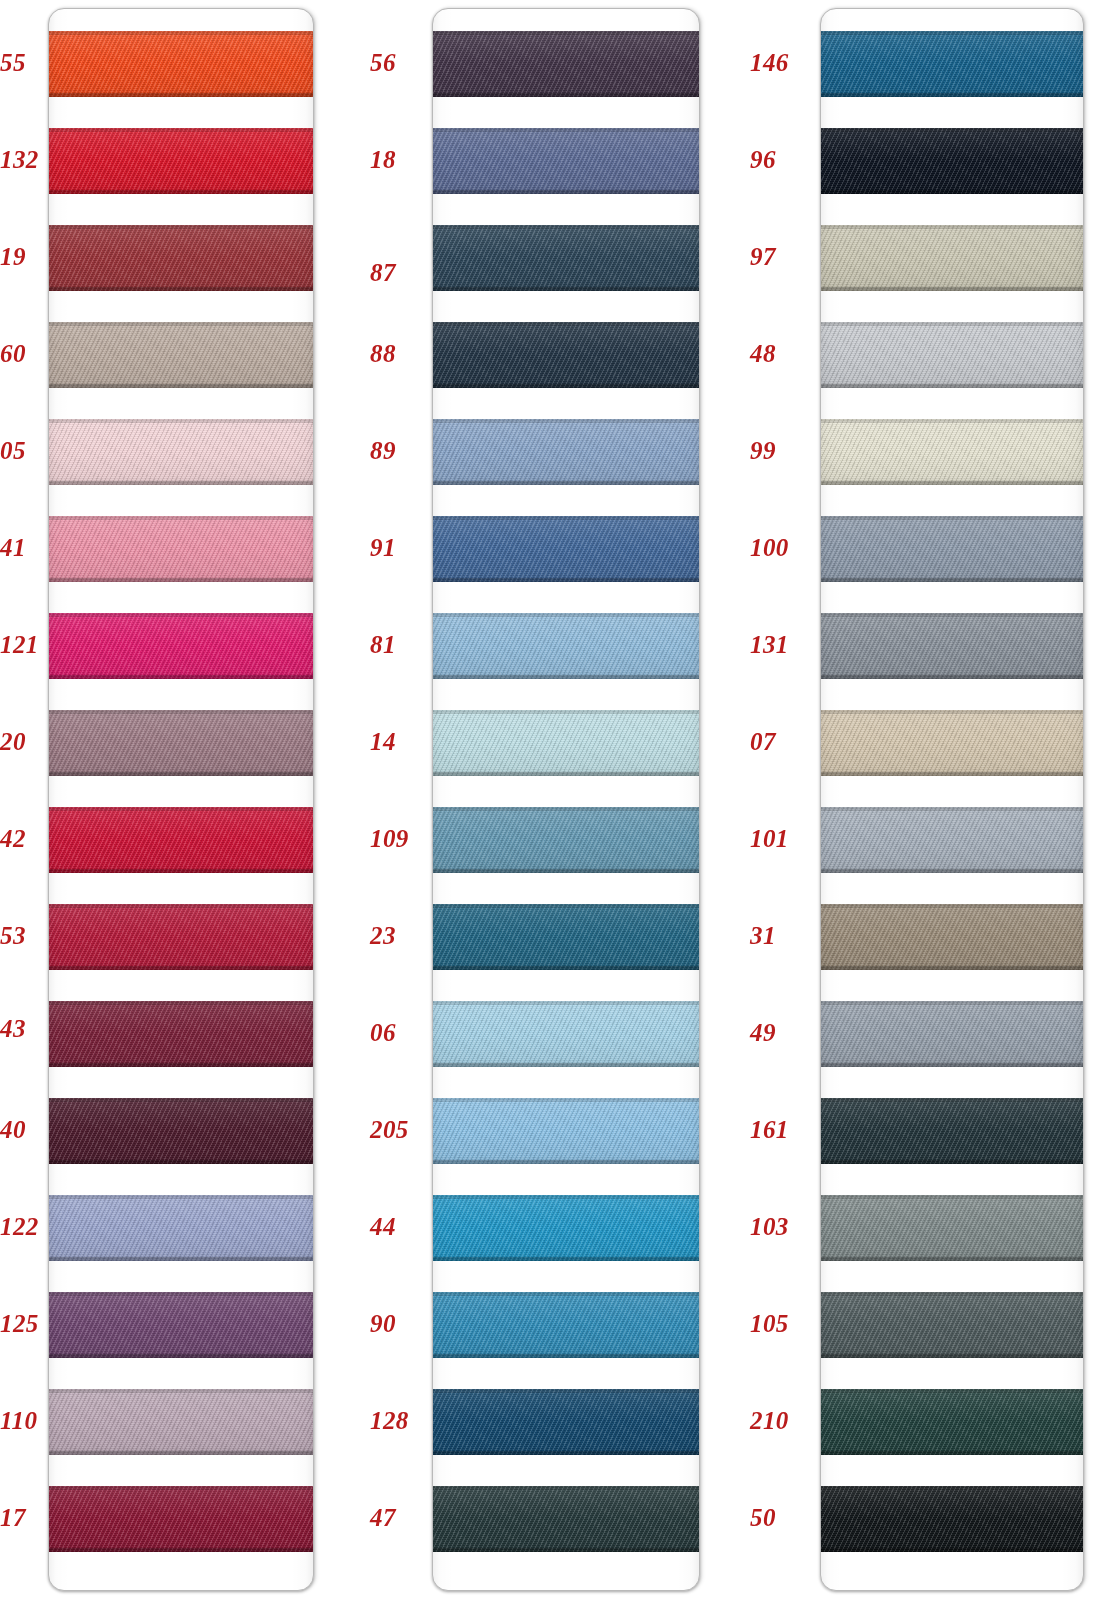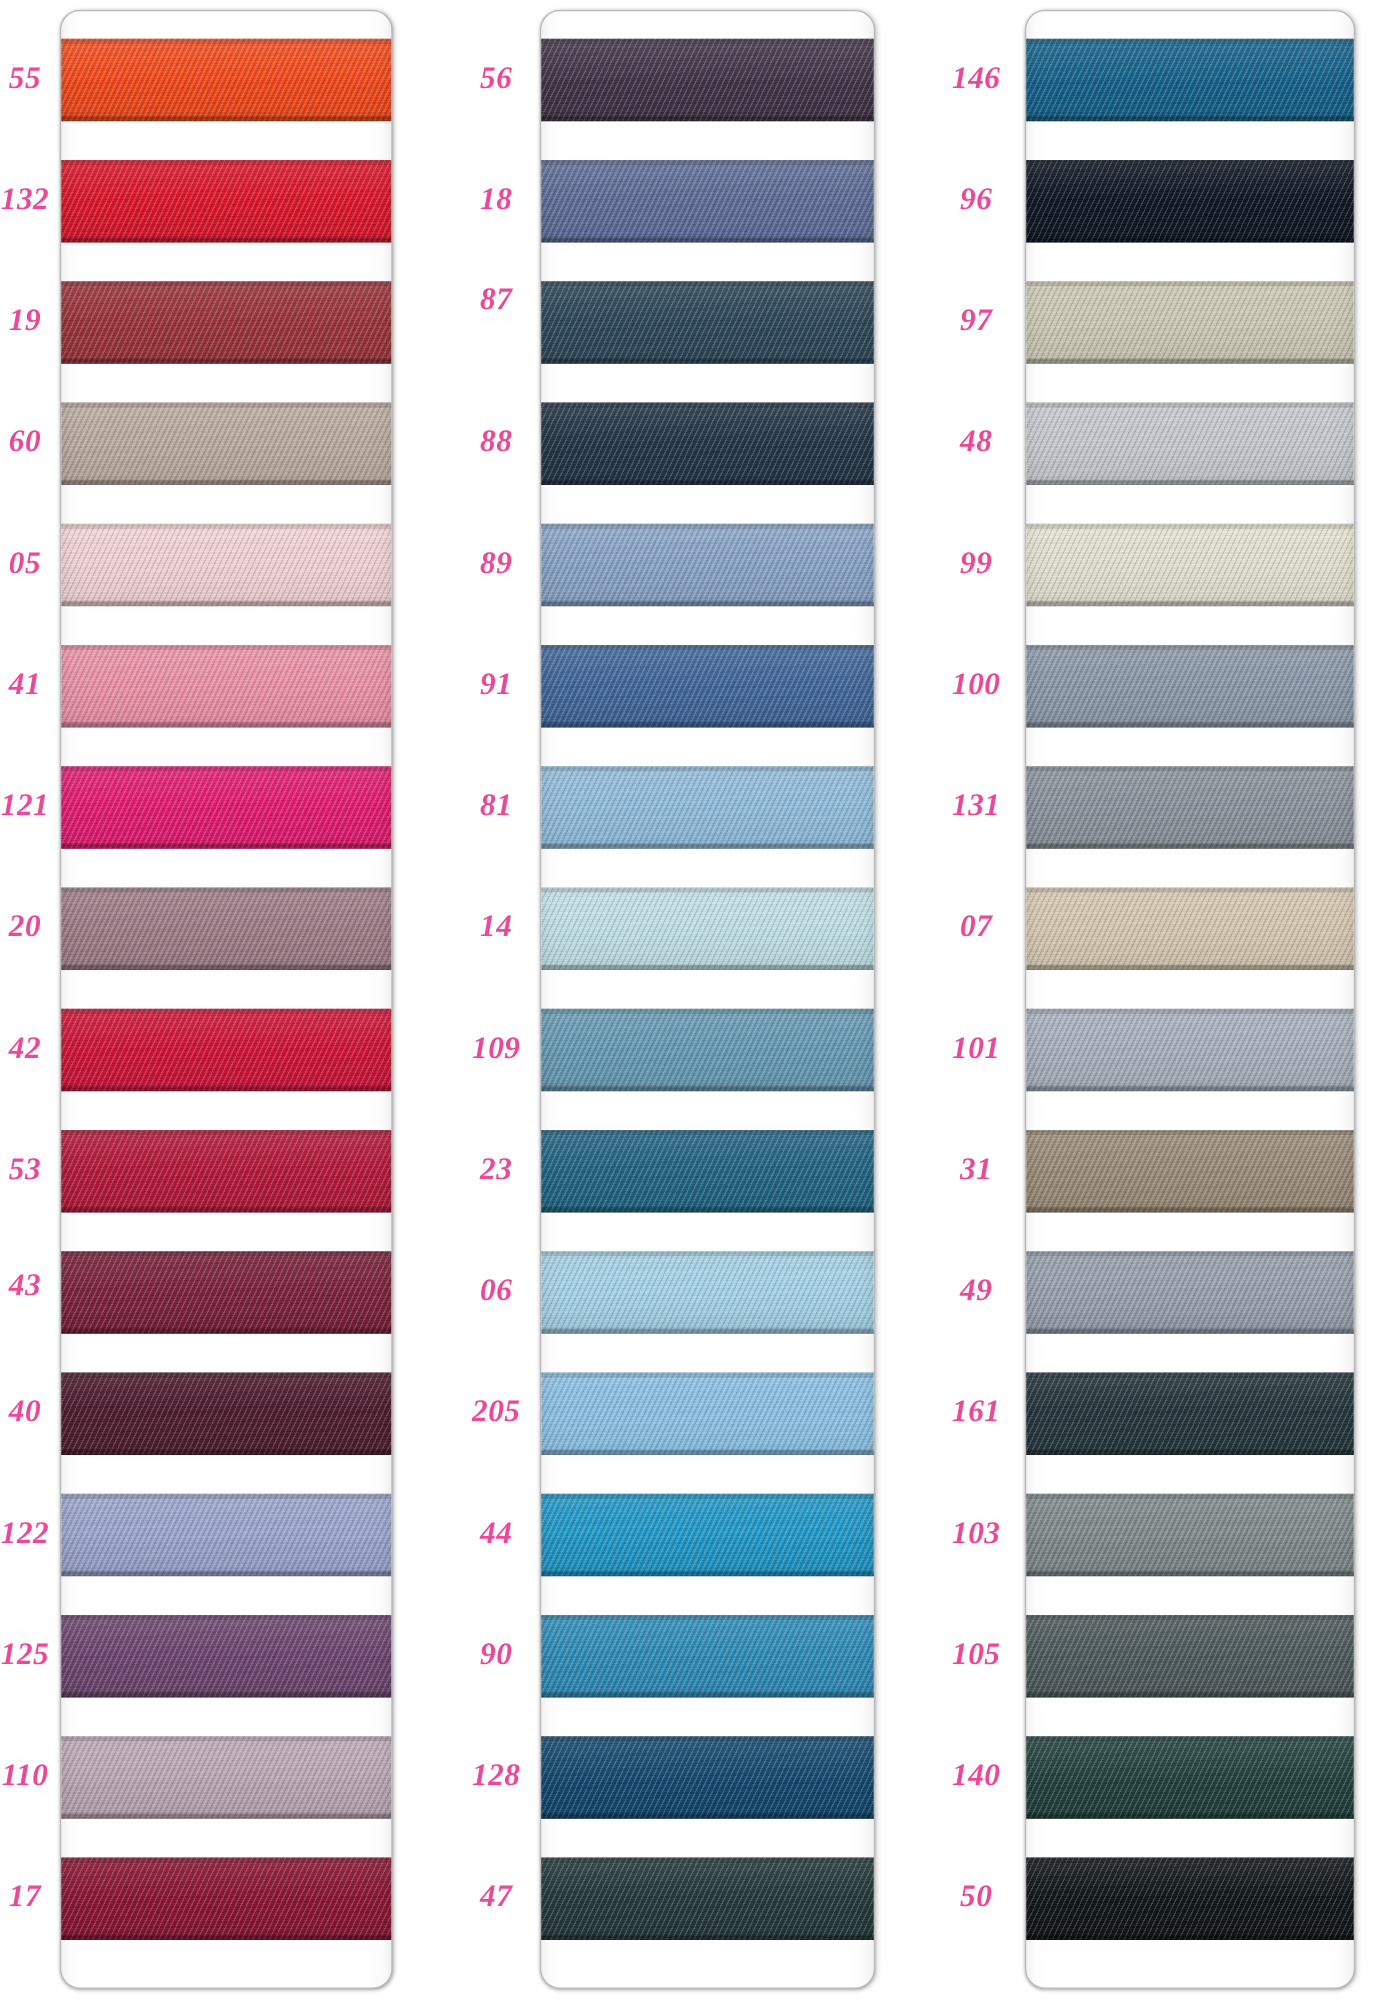--- a/index.html
+++ b/index.html
@@ -113,25 +113,25 @@
       rgba(255,255,255,0.00) 50%,
       rgba(0,0,0,0.045) 88%,
       rgba(0,0,0,0.13) 100%);
   }
 
   
   .label {
     position: absolute;
     height: 66px;
     line-height: 66px;
-    text-align: center;
+    text-align: left;
     font-style: italic;
     font-weight: bold;
     font-size: 25px;
-    color: #ec4899;
+    color: #b91c1c;
     letter-spacing: 0.4px;
     white-space: nowrap;
   }
   .col-0 .label { left: 0px;   width: 40px; }
   .col-1 .label { left: 0px;   width: 54px; }
   .col-2 .label { left: 0px;   width: 62px; }
 </style>
 </head>
 <body>
 
@@ -249,21 +249,21 @@
           <div class="fabric"></div>
           <div class="edge-t"></div>
           <div class="edge-b"></div>
           <div class="sheen"></div>
         </div>
       </div>
     </div>
     <div class="column col-1">
       <div class="label" style="top: 30px;">56</div>
       <div class="label" style="top: 127px;">18</div>
-      <div class="label" style="top: 207px;">87</div>
+      <div class="label" style="top: 240px;">87</div>
       <div class="label" style="top: 321px;">88</div>
       <div class="label" style="top: 418px;">89</div>
       <div class="label" style="top: 515px;">91</div>
       <div class="label" style="top: 612px;">81</div>
       <div class="label" style="top: 709px;">14</div>
       <div class="label" style="top: 806px;">109</div>
       <div class="label" style="top: 903px;">23</div>
       <div class="label" style="top: 1000px;">06</div>
       <div class="label" style="top: 1097px;">205</div>
       <div class="label" style="top: 1194px;">44</div>
@@ -377,21 +377,21 @@
       <div class="label" style="top: 418px;">99</div>
       <div class="label" style="top: 515px;">100</div>
       <div class="label" style="top: 612px;">131</div>
       <div class="label" style="top: 709px; font-family: Liberation Serif, serif;">07</div>
       <div class="label" style="top: 806px;">101</div>
       <div class="label" style="top: 903px;">31</div>
       <div class="label" style="top: 1000px;">49</div>
       <div class="label" style="top: 1097px;">161</div>
       <div class="label" style="top: 1194px;">103</div>
       <div class="label" style="top: 1291px;">105</div>
-      <div class="label" style="top: 1388px;">140</div>
+      <div class="label" style="top: 1388px;">210</div>
       <div class="label" style="top: 1485px;">50</div>
       <div class="card">
         <div class="swatch" title="129" style="top: 22px; height: 66px; background: rgb(20, 97, 140);">
           <div class="fabric"></div>
           <div class="edge-t"></div>
           <div class="edge-b"></div>
           <div class="sheen"></div>
         </div>
         <div class="swatch" title="96" style="top: 119px; height: 66px; background: rgb(12, 19, 32);">
           <div class="fabric"></div>

